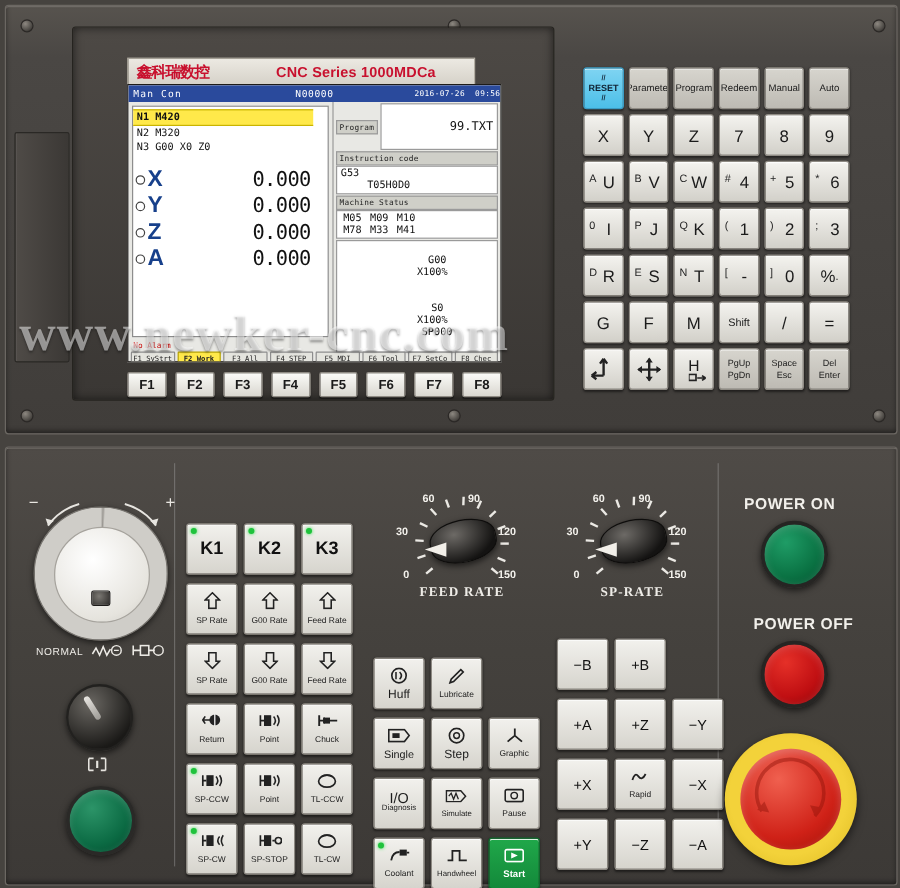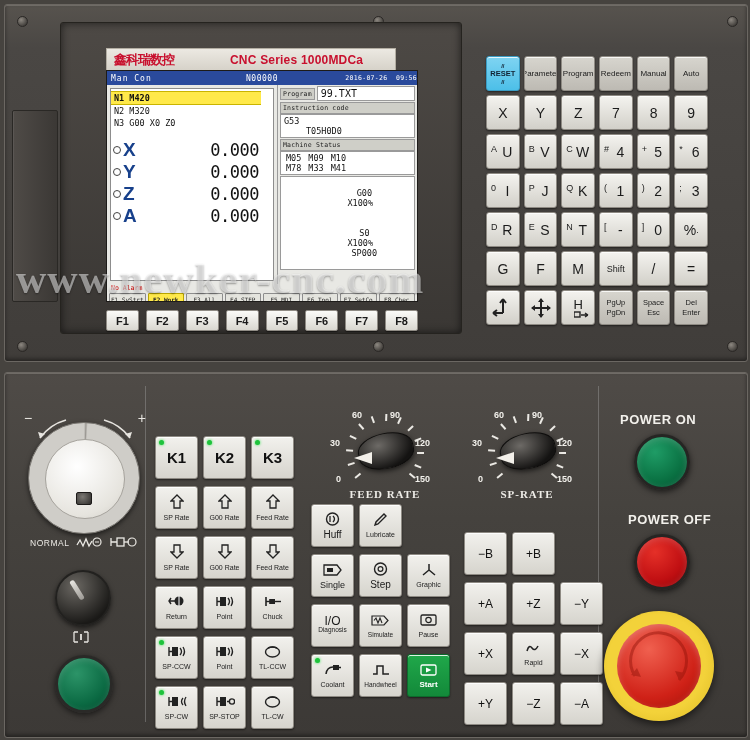--- a/index.html
+++ b/index.html
@@ -38,21 +38,21 @@
   .gline{font-size:8.5px;color:#111;padding:1px 3px;white-space:pre;}
   .gline.hl{background:#ffe94a;font-weight:bold;border-top:1px solid #c9b400;border-bottom:1px solid #c9b400;}
   .axis-list{margin-top:10px;}
   .axis-row{display:flex;align-items:center;padding:1px 2px;}
   .axis-dot{width:6px;height:6px;border:1px solid #444;border-radius:50%;background:#fff;margin-right:2px;}
   .axis-name{font-size:19px;color:#17408b;font-weight:bold;font-family:"Liberation Sans",sans-serif;line-height:20px;}
   .axis-val{margin-left:auto;font-size:17px;color:#111;letter-spacing:-.5px;line-height:20px;}
   .scr-right{width:140px;border-left:1px solid #9a9a9a;padding:1px 2px;box-sizing:border-box;}
   .sec-h{background:#cfcfc8;border:1px solid #9a9a9a;font-size:6.5px;color:#222;padding:1px 2px;
     margin-top:1px;letter-spacing:.2px;}
-  .fld{background:#fff;border:1px solid #9a9a9a;font-size:10px;padding:1px 3px;color:#111;}
+  .fld{background:#fff;border:1px solid #9a9a9a;font-size:10px;padding:13px 3px;color:#111;text-align:right;}
   .boxw{background:#fff;border:1px solid #9a9a9a;padding:1px 3px;}
   .boxw .l{font-size:8.5px;color:#111;white-space:pre;}
   .mstat{display:flex;gap:7px;font-size:8.5px;color:#111;padding:0 2px;}
   .ovr{font-size:8.5px;color:#111;white-space:pre;padding:0 2px;}
   .scr-alarm{font-size:6.5px;color:#c00;padding:0 4px;height:9px;}
   .fkey-bar{display:flex;gap:2px;padding:0 2px 2px 2px;}
   .fkey-cell{flex:1;border:1px solid #8d8d8d;background:#e4e4de;font-size:6px;color:#222;
     text-align:center;padding:2px 0;border-radius:1px;overflow:hidden;white-space:nowrap;}
   .fkey-cell.hl{background:#ffe94a;font-weight:bold;border-color:#b8a400;}
 
@@ -603,21 +603,21 @@
       </div>
     <div class="pbtn">
       <span><svg width="17" height="13" viewBox="0 0 17 13">
             <ellipse cx="8.5" cy="7" rx="7" ry="5" fill="none" stroke="#222" stroke-width="1.4"></ellipse>
             <path d="M4 3 Q8.5 1 13 3" stroke="#222" stroke-width="1.4" fill="none"></path>
           </svg></span>
       <span class="lbl">TL-CW</span>
       </div>
   </div>
 
-  <div class="btngrid" style="left:311px;top:504px;grid-template-columns:repeat(3,41px);">
+  <div class="btngrid" style="left:311px;top:548px;grid-template-columns:repeat(3,41px);">
     <div class="pbtn">
       <span><svg width="15" height="14" viewBox="0 0 15 14">
             <circle cx="7.5" cy="7" r="6" fill="none" stroke="#222" stroke-width="1.4"></circle>
             <path d="M5 4 L5 10 M8 4 Q11 7 8 10" stroke="#222" stroke-width="1.3" fill="none"></path>
           </svg></span>
       <span class="lbl" style="font-size:10px;">Huff</span>
       </div>
     <div class="pbtn">
       <span><svg width="15" height="14" viewBox="0 0 15 14">
             <path d="M11 2 L13 4 L5 12 L2 13 L3 10 Z" fill="none" stroke="#222" stroke-width="1.4"></path>

